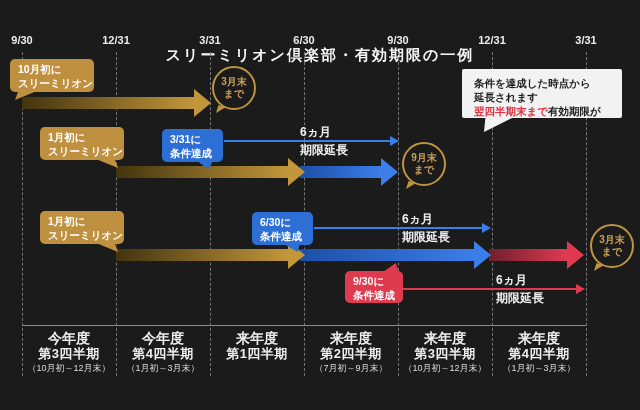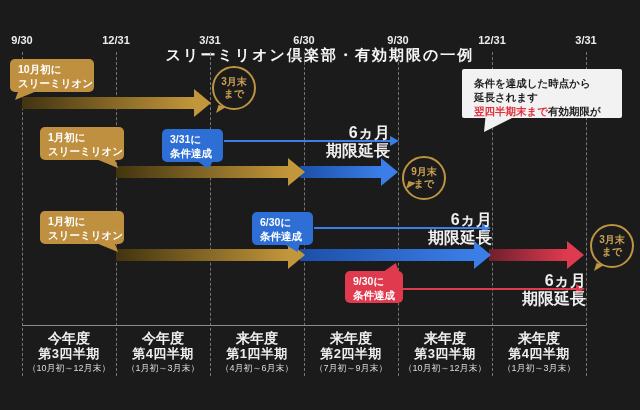--- a/index.html
+++ b/index.html
@@ -33,21 +33,21 @@
   }
   .bubble.gold{background:var(--gold-bubble);}
   .bubble.blue{background:var(--blue-bubble);}
   .bubble.red{background:var(--red-bubble);}
   .tail{position:absolute;z-index:6;}
   .arrow-body{position:absolute;height:12px;z-index:3;}
   .arrow-head{position:absolute;width:0;height:0;border-top:14px solid transparent;border-bottom:14px solid transparent;z-index:3;}
   .z-gold{z-index:5;} .z-blue{z-index:4;} .z-red{z-index:3;}
   .thin-line{position:absolute;height:2px;z-index:2;}
   .thin-head{position:absolute;width:0;height:0;border-top:5px solid transparent;border-bottom:5px solid transparent;z-index:2;}
-  .ext-label{position:absolute;width:90px;text-align:right;font-size:16px;line-height:13px;font-weight:600;color:#f0f0f0;white-space:nowrap;z-index:2;}
+  .ext-label{position:absolute;width:90px;text-align:left;font-size:12px;line-height:13px;font-weight:600;color:#f0f0f0;white-space:nowrap;z-index:2;}
   .circle-label{
     position:absolute;width:40px;height:40px;border-radius:50%;
     border:2px solid var(--circle-outline);background:var(--bg);
     color:var(--circle-text);font-size:10px;line-height:12px;font-weight:bold;
     display:flex;flex-direction:column;align-items:center;justify-content:center;
     text-align:center;z-index:7;
   }
   .circle-tail{position:absolute;width:10px;height:8px;background:var(--circle-outline);clip-path:polygon(0 100%,25% 0,100% 25%);z-index:7;}
   .note{
     position:absolute;left:462px;top:69px;width:160px;height:49px;border-radius:2px;
@@ -118,21 +118,21 @@
     <div>3/31に</div>
     <div>条件達成</div>
   </div>
   <div class="tail" style="left:197px;top:161px;width:16px;height:8px;background:var(--blue-bubble);clip-path:polygon(0 0,100% 0,70% 100%)"></div>
 
   <div class="thin-line" style="left:224px;top:140px;width:166px;background:var(--blue)"></div>
   <div class="thin-head" style="left:390px;top:136px;border-left:9px solid var(--blue)"></div>
   <div class="ext-label" style="left:300px;top:126px">6ヵ月</div>
   <div class="ext-label" style="left:300px;top:144px">期限延長</div>
 
-  <div class="circle-label" style="left:402px;top:156px">
+  <div class="circle-label" style="left:402px;top:142px">
     <div>9月末</div>
     <div>まで</div>
   </div>
   <div class="circle-tail" style="left:406px;top:181px"></div>
 
   <div class="bubble gold" style="left:40px;top:211px;width:84px;height:33px">
     <div>1月初に</div>
     <div>スリーミリオン</div>
   </div>
   <div class="tail" style="left:96px;top:243px;width:22px;height:9px;background:var(--gold-bubble);clip-path:polygon(0 0,85% 0,100% 100%)"></div>
@@ -178,21 +178,20 @@
     <div class="rg">（10月初～12月末）</div>
   </div>
   <div class="qcell" style="left:116px">
     <div class="yr">今年度</div>
     <div class="qt">第4四半期</div>
     <div class="rg">（1月初～3月末）</div>
   </div>
   <div class="qcell" style="left:210px">
     <div class="yr">来年度</div>
     <div class="qt">第1四半期</div>
-    <div class="rg">（4月初～6月末）</div>
   </div>
   <div class="qcell" style="left:304px">
     <div class="yr">来年度</div>
     <div class="qt">第2四半期</div>
     <div class="rg">（7月初～9月末）</div>
   </div>
   <div class="qcell" style="left:398px">
     <div class="yr">来年度</div>
     <div class="qt">第3四半期</div>
     <div class="rg">（10月初～12月末）</div>

